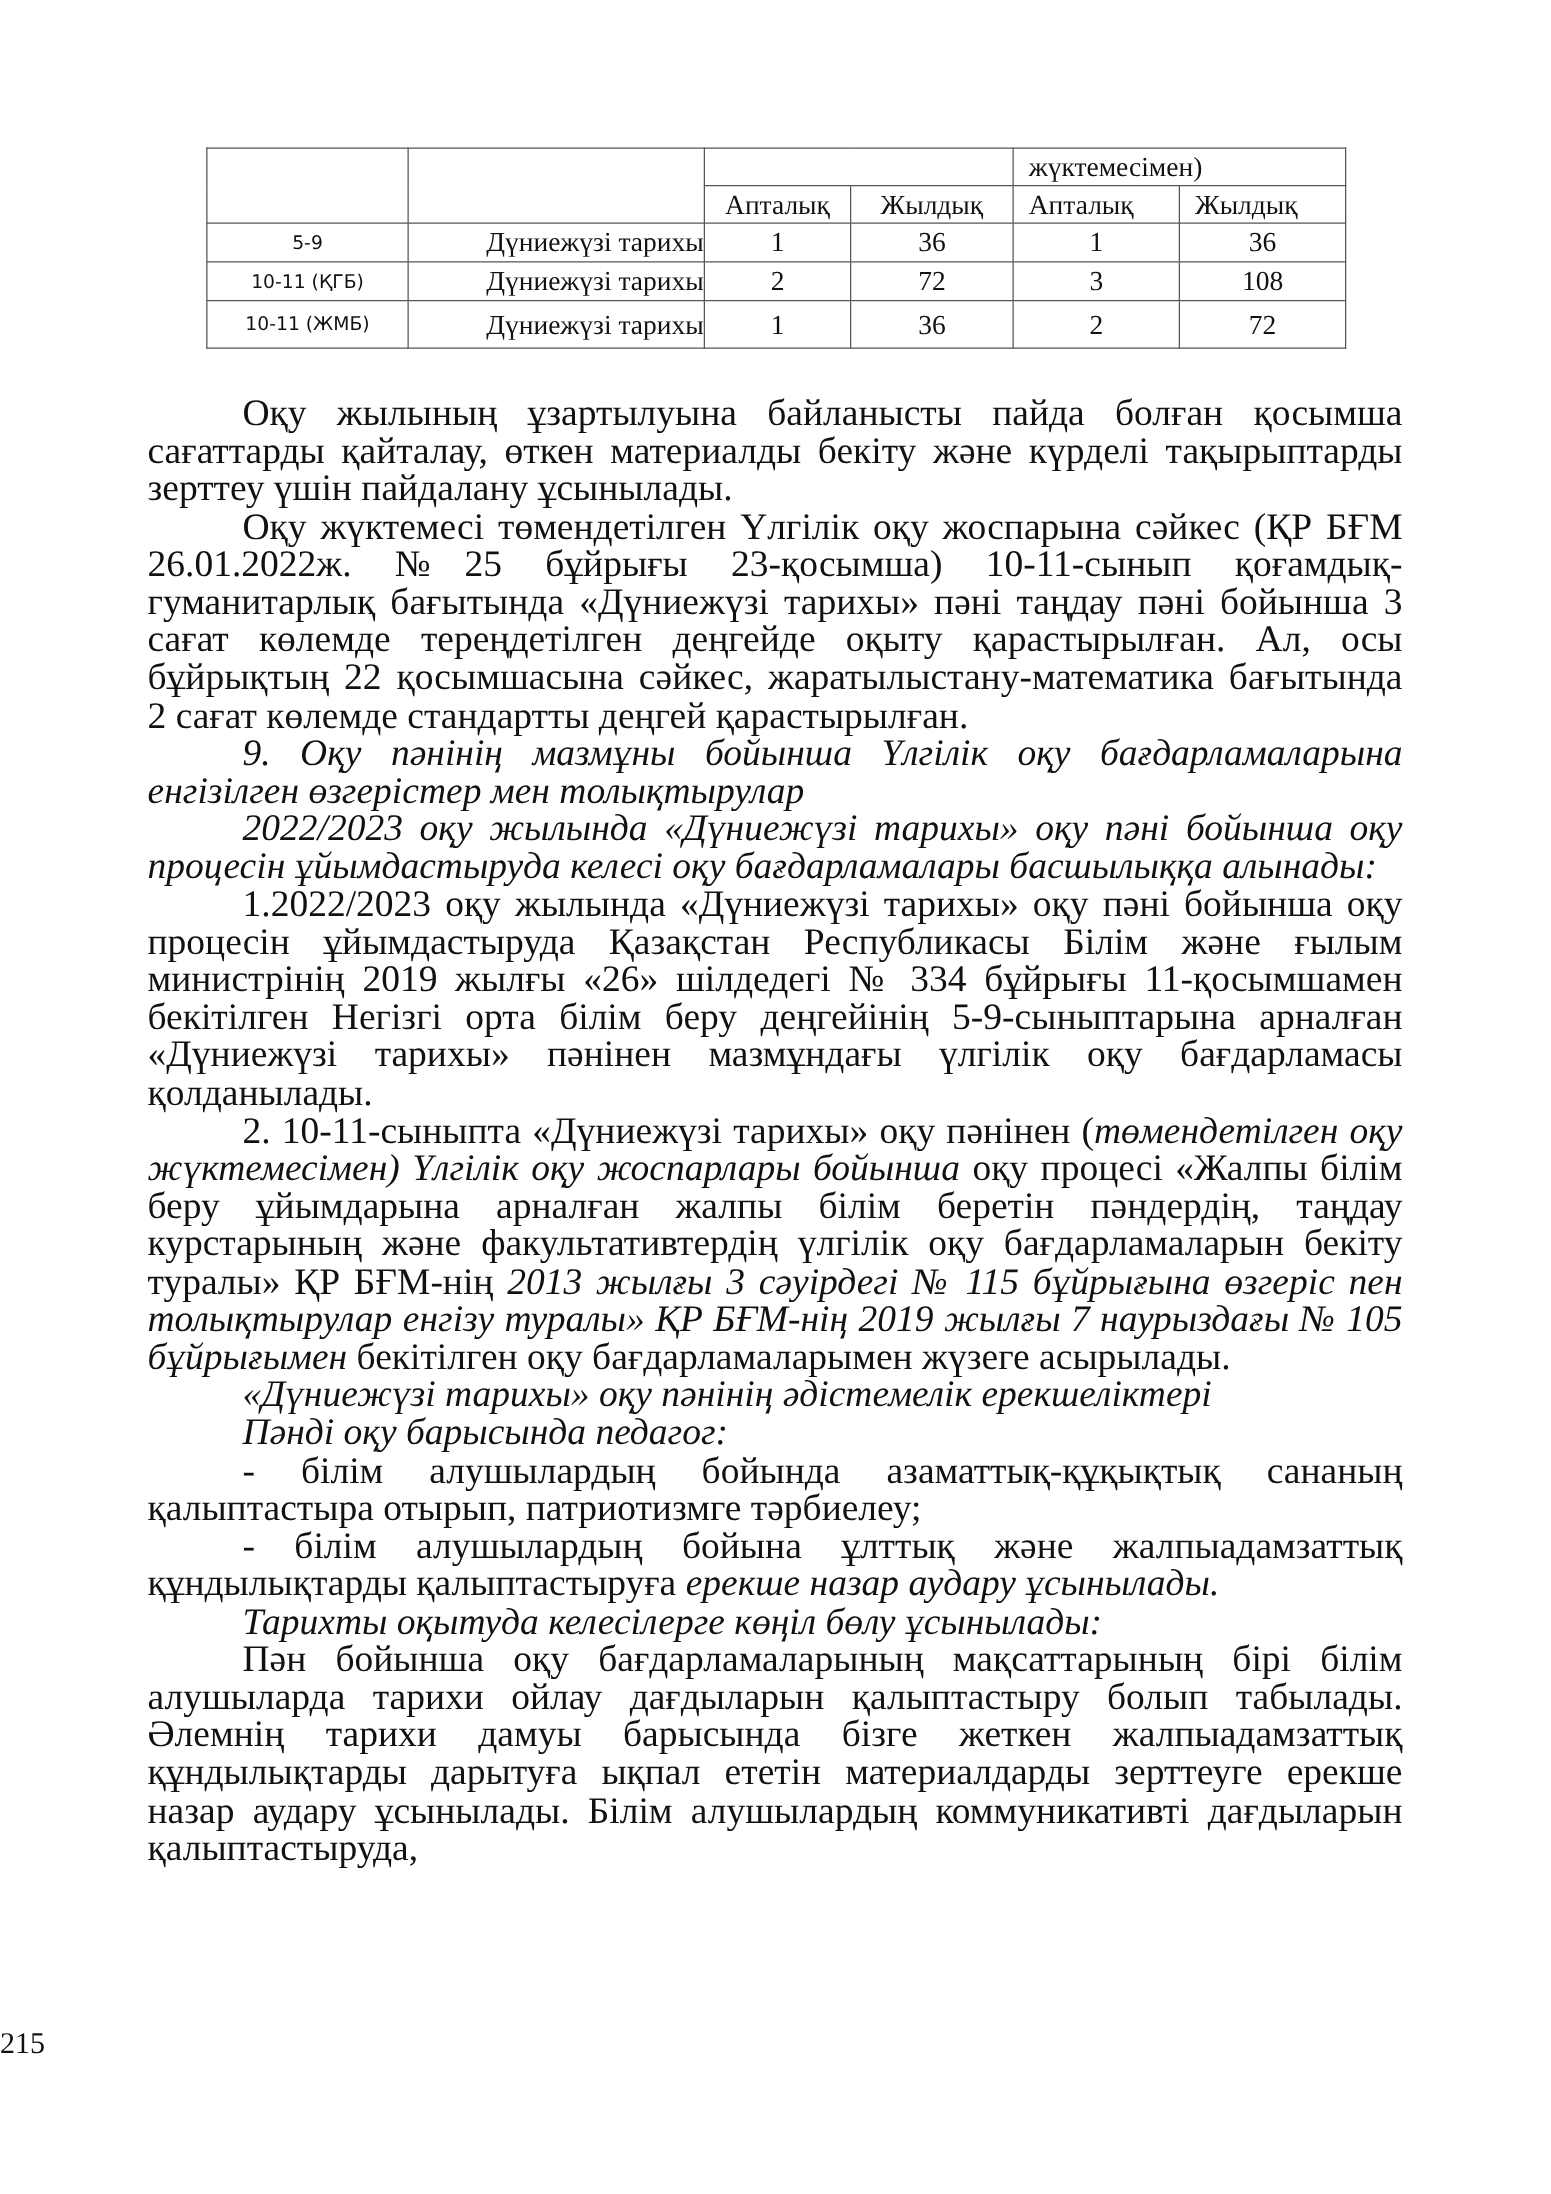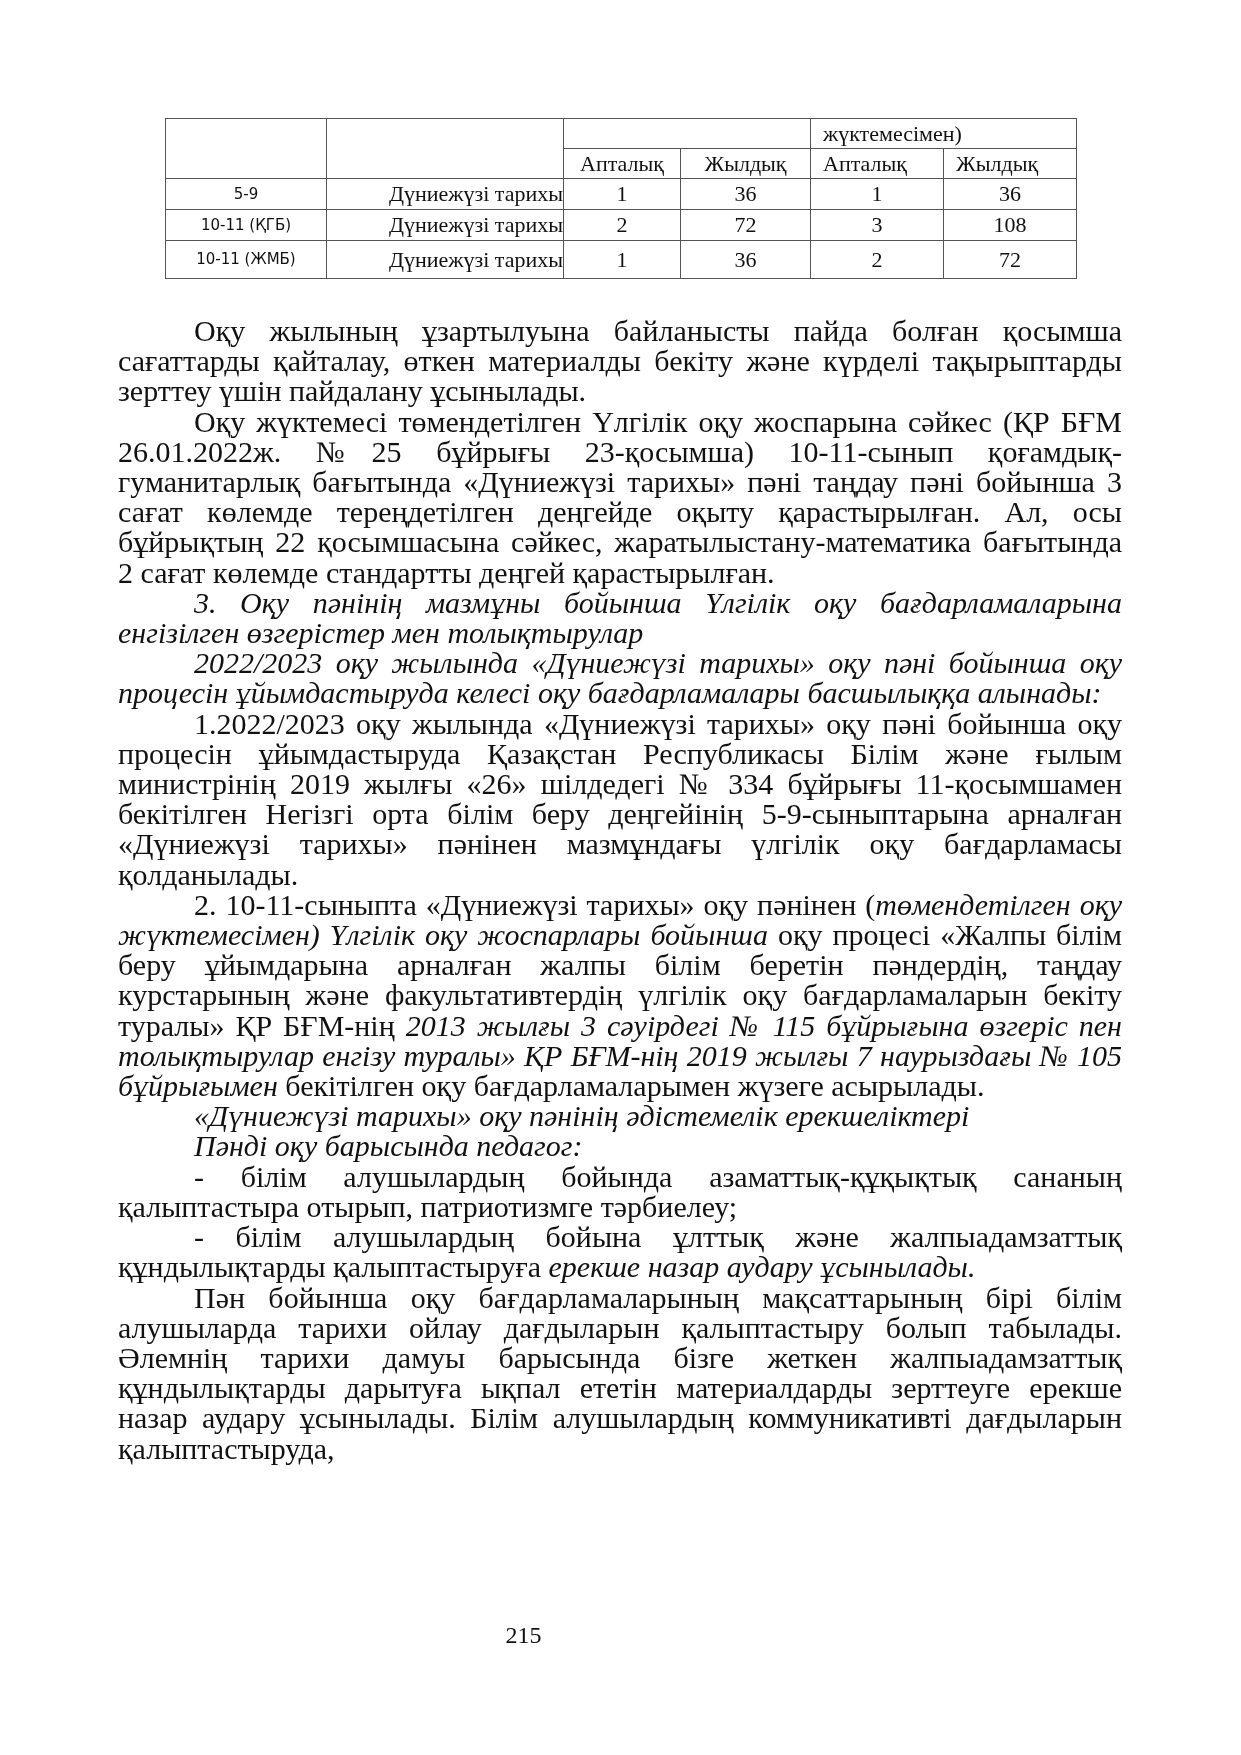--- a/index.html
+++ b/index.html
@@ -15,21 +15,21 @@
   table.hours td.grade { font-family: "DejaVu Sans", sans-serif; font-size: 15px; }
   table.hours tr.h1 td { height: 29px; }
   table.hours tr.data td { height: 30px; }
   table.hours tr.last td { height: 37px; }
 
   .body-text { position: absolute; left: 118px; top: 316px; width: 1004px;
                font-size: 30px; line-height: 30.2px; text-align: justify; }
   .body-text p { margin: 0; text-indent: 76px; }
   .body-text p.list { text-indent: 76px; }
   .body-text .it { font-style: italic; }
-  .pnum { position: absolute; left: 0; width: 1047px; top: 1622px; text-align: center; font-size: 24px; }
+  .pnum { position: absolute; left: 0; width: 1047px; top: 1622px; text-align: left; font-size: 24px; }
 </style>
 </head>
 <body>
 
 <div class="page">
 
   <table class="hours">
     <colgroup>
       <col style="width:161px">
         <col style="width:237px">
@@ -74,25 +74,26 @@
       <td>36</td>
       <td>2</td>
       <td>72</td>
     </tr>
   </tbody>
     </table>
 
   <div class="body-text">
     <p>Оқу жылының ұзартылуына байланысты пайда болған қосымша сағаттарды қайталау, өткен материалды бекіту және күрделі тақырыптарды зерттеу үшін пайдалану ұсынылады.</p>
     <p>Оқу жүктемесі төмендетілген Үлгілік оқу жоспарына сәйкес (ҚР БҒМ 26.01.2022ж. №25 бұйрығы 23-қосымша) 10-11-сынып қоғамдық-гуманитарлық бағытында «Дүниежүзі тарихы» пәні таңдау пәні бойынша 3 сағат көлемде тереңдетілген деңгейде оқыту қарастырылған. Ал, осы бұйрықтың 22 қосымшасына сәйкес, жаратылыстану-математика бағытында 2 сағат көлемде стандартты деңгей қарастырылған.</p>
-    <p class="it">3. Оқу пәнінің мазмұны бойынша Үлгілік оқу бағдарламаларына енгізілген өзгерістер мен толықтырулар</p>
+    <p class="it">9. Оқу пәнінің мазмұны бойынша Үлгілік оқу бағдарламаларына енгізілген өзгерістер мен толықтырулар</p>
     <p class="it">2022/2023 оқу жылында «Дүниежүзі тарихы» оқу пәні бойынша оқу процесін ұйымдастыруда келесі оқу бағдарламалары басшылыққа алынады:</p>
     <p>1.2022/2023 оқу жылында «Дүниежүзі тарихы» оқу пәні бойынша оқу процесін ұйымдастыруда Қазақстан Республикасы Білім және ғылым министрінің 2019 жылғы «26» шілдедегі  № 334 бұйрығы 11-қосымшамен бекітілген Негізгі орта білім беру деңгейінің 5-9-сыныптарына арналған «Дүниежүзі тарихы» пәнінен мазмұндағы үлгілік оқу бағдарламасы қолданылады.</p>
     <p><span>2. 10-11-сыныпта «Дүниежүзі тарихы» оқу пәнінен (</span><span class="it">төмендетілген оқу жүктемесімен) Үлгілік оқу жоспарлары бойынша</span><span>  оқу процесі «Жалпы білім беру ұйымдарына арналған жалпы білім беретін пәндердің, таңдау курстарының және факультативтердің үлгілік оқу бағдарламаларын бекіту туралы» ҚР БҒМ-нің </span><span class="it">2013 жылғы 3 сәуірдегі № 115 бұйрығына өзгеріс пен толықтырулар енгізу туралы» ҚР БҒМ-нің 2019 жылғы 7 наурыздағы № 105 бұйрығымен</span><span> бекітілген оқу бағдарламаларымен жүзеге асырылады.</span></p>
     <p class="it">«Дүниежүзі тарихы» оқу пәнінің әдістемелік ерекшеліктері</p>
     <p class="it">Пәнді оқу барысында педагог:</p>
     <p class="list">- білім алушылардың бойында азаматтық-құқықтық сананың қалыптастыра отырып, патриотизмге тәрбиелеу;</p>
     <p class="list"><span>- білім алушылардың бойына ұлттық және жалпыадамзаттық құндылықтарды қалыптастыруға </span><span class="it">ерекше назар аудару ұсынылады.</span></p>
+    <p class="it"> Тарихты оқытуда келесілерге көңіл бөлу ұсынылады:</p>
     <p>Пән бойынша оқу бағдарламаларының мақсаттарының бірі білім алушыларда тарихи ойлау дағдыларын қалыптастыру болып табылады. Әлемнің тарихи дамуы барысында бізге жеткен жалпыадамзаттық құндылықтарды дарытуға ықпал ететін материалдарды зерттеуге ерекше назар аудару ұсынылады. Білім алушылардың коммуникативті дағдыларын қалыптастыруда,</p>
   </div>
 
   <div class="pnum">215</div>
 </div>
 
 </body></html>

